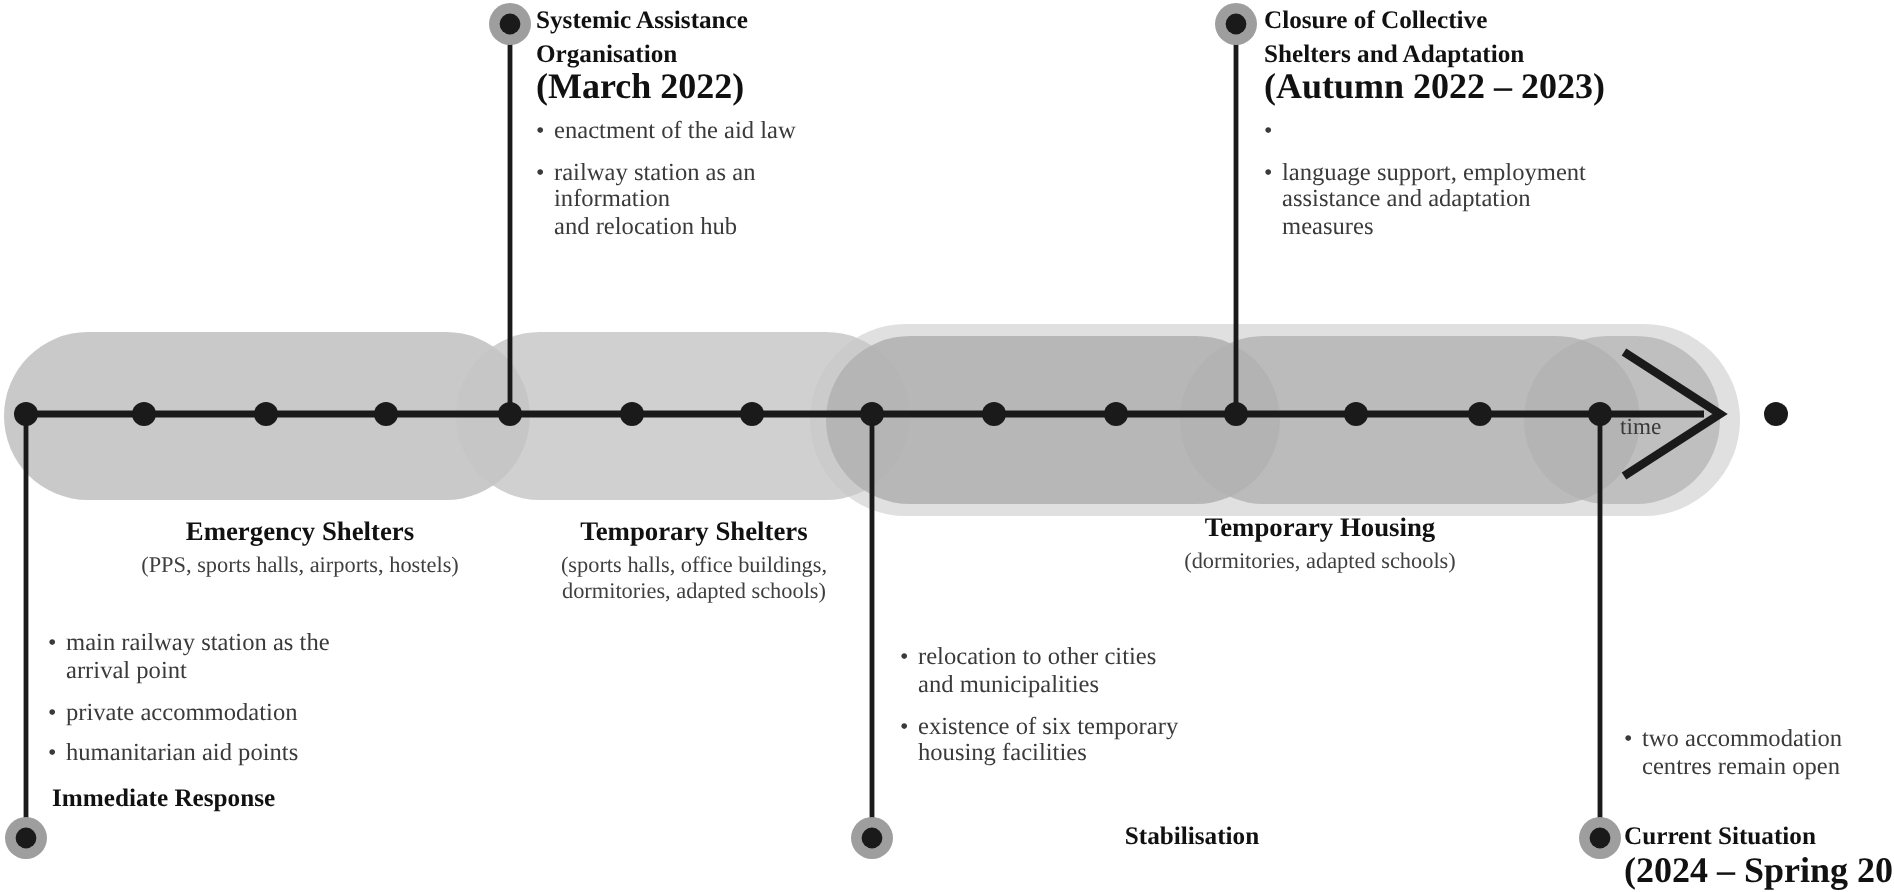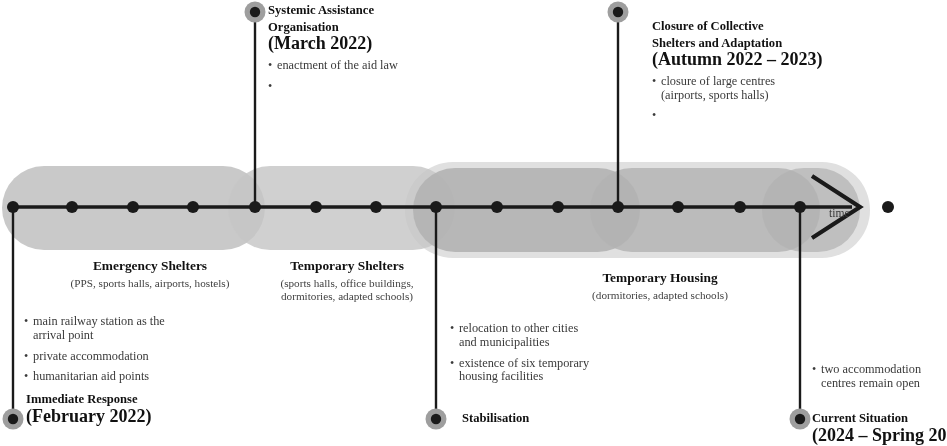--- a/index.html
+++ b/index.html
@@ -77,21 +77,20 @@
     line-height: 13.2px;
     color: #3f3f3f;
     margin-top: 3px;
     white-space: pre-line;
   }
 
   .axis-label {
     position: absolute;
     font-size: 11.6px;
     color: #3a3a3a;
-    margin-left: 19px;
   }
 </style>
 </head>
 <body>
 
 <div id="canvas">
 
   <svg id="timeline-svg" viewBox="0 0 947 446" xmlns="http://www.w3.org/2000/svg">
 
     <g>
@@ -172,52 +171,56 @@
       <div class="ms-title">Systemic Assistance</div>
       <div class="ms-title">Organisation</div>
       <div class="ms-date">(March 2022)</div>
       <div class="ms-bullets">
         <div class="bullet-row">
           <span class="bullet-dot">•</span>
           <span class="bullet-text">enactment of the aid law</span>
         </div>
         <div class="bullet-row">
           <span class="bullet-dot">•</span>
-        </div>
-      </div>
-    </div>
-
-    <div class="milestone" style="left:632px; top:18px; width:250px;margin-left:20px;">
+          <span class="bullet-text">railway station as an
+information
+and relocation hub</span>
+        </div>
+      </div>
+    </div>
+
+    <div class="milestone" style="left:632px; top:2px; width:250px;">
       <div class="ms-title">Closure of Collective</div>
       <div class="ms-title">Shelters and Adaptation</div>
       <div class="ms-date">(Autumn 2022 – 2023)</div>
       <div class="ms-bullets">
         <div class="bullet-row">
           <span class="bullet-dot">•</span>
-          <span class="bullet-text">closure of large centres
-(airports, sports halls)</span>
-        </div>
-        <div class="bullet-row">
-          <span class="bullet-dot">•</span>
+        </div>
+        <div class="bullet-row">
+          <span class="bullet-dot">•</span>
+          <span class="bullet-text">language support, employment
+assistance and adaptation
+measures</span>
         </div>
       </div>
     </div>
 
     <div class="phase" style="left:20px; top:258px; width:260px;">
       <div class="phase-title">Emergency Shelters</div>
       <div class="phase-sub">(PPS, sports halls, airports, hostels)</div>
     </div>
 
     <div class="phase" style="left:236px; top:258px; width:222px;">
       <div class="phase-title">Temporary Shelters</div>
       <div class="phase-sub">(sports halls, office buildings,
 dormitories, adapted schools)</div>
     </div>
 
-    <div class="phase" style="left:505px; top:270px; width:310px;">
+    <div class="phase" style="left:505px; top:256px; width:310px;">
       <div class="phase-title">Temporary Housing</div>
       <div class="phase-sub">(dormitories, adapted schools)</div>
     </div>
 
     <div class="milestone" style="left:24px; top:315px; width:220px;">
       <div class="ms-bullets" style="margin-top:0;">
         <div class="bullet-row">
           <span class="bullet-dot">•</span>
           <span class="bullet-text">main railway station as the
 arrival point</span>
@@ -227,38 +230,37 @@
           <span class="bullet-text">private accommodation</span>
         </div>
         <div class="bullet-row">
           <span class="bullet-dot">•</span>
           <span class="bullet-text">humanitarian aid points</span>
         </div>
       </div>
     </div>
     <div class="milestone" style="left:26px; top:391px; width:230px;">
       <div class="ms-title">Immediate Response</div>
-      <div class="ms-date">(February 2022)</div>
     </div>
 
     <div class="milestone" style="left:450px; top:322px; width:230px;">
       <div class="ms-bullets" style="margin-top:0;">
         <div class="bullet-row">
           <span class="bullet-dot">•</span>
           <span class="bullet-text">relocation to other cities
 and municipalities</span>
         </div>
         <div class="bullet-row">
           <span class="bullet-dot">•</span>
           <span class="bullet-text">existence of six temporary
 housing facilities</span>
         </div>
       </div>
     </div>
-    <div class="milestone" style="left:462px; top:410px; width:240px;">
+    <div class="milestone" style="left:476px; top:410px; width:240px;text-align:center;">
       <div class="ms-title">Stabilisation</div>
     </div>
 
     <div class="milestone" style="left:812px; top:363px; width:150px;">
       <div class="ms-bullets" style="margin-top:0;">
         <div class="bullet-row">
           <span class="bullet-dot">•</span>
           <span class="bullet-text">two accommodation
 centres remain open</span>
         </div>

